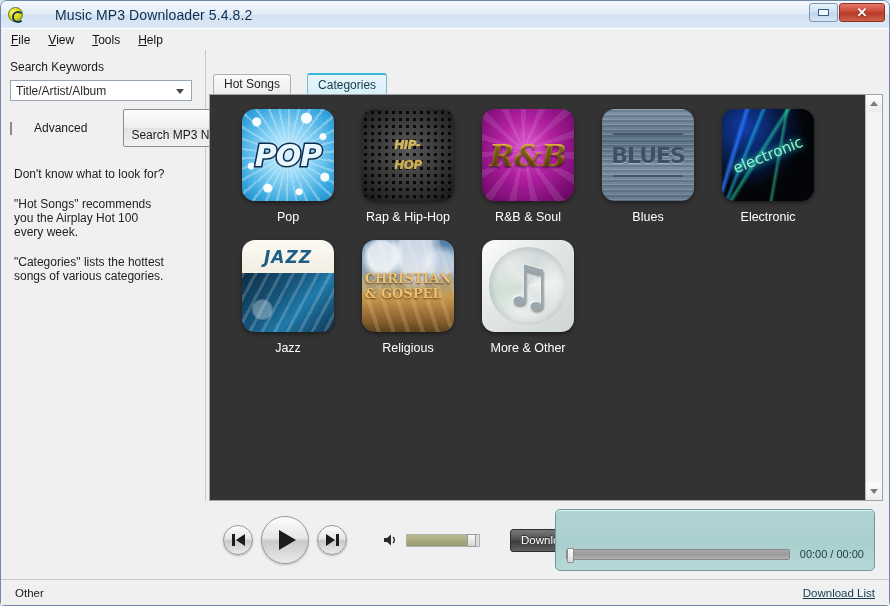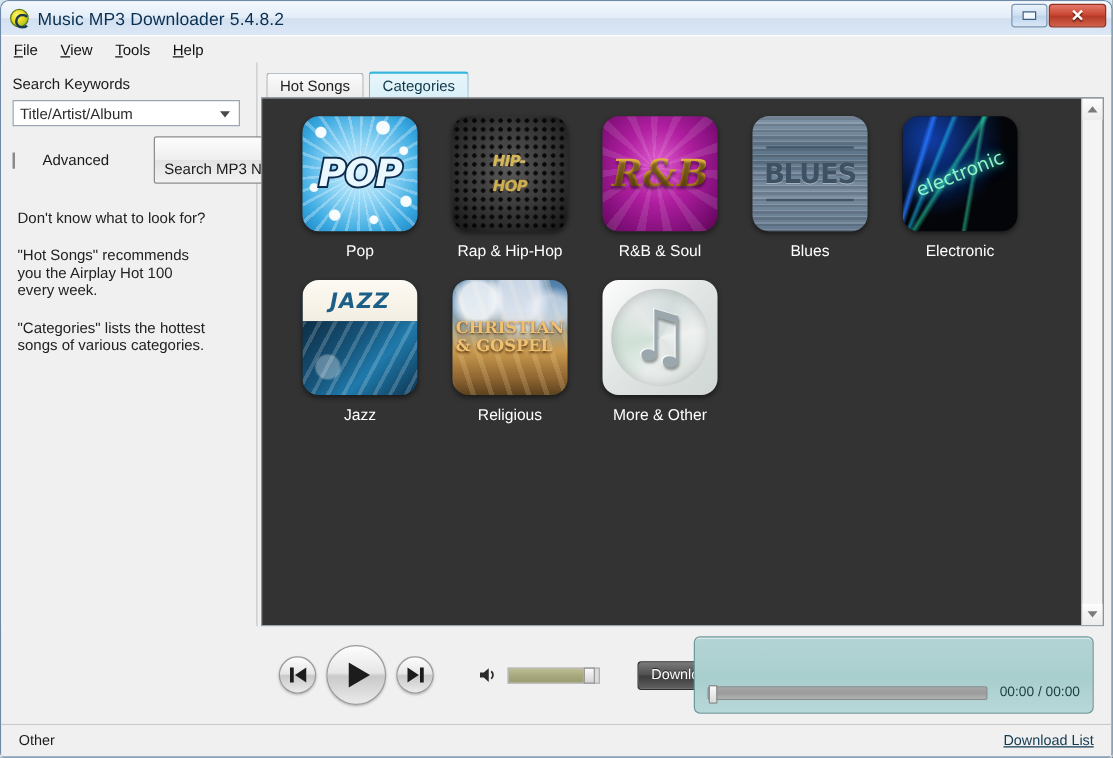--- a/index.html
+++ b/index.html
@@ -22,20 +22,21 @@
   }
 
   
   #titlebar {
     height: 27px; flex: 0 0 27px;
     display: flex; align-items: center;
     padding: 0 3px 0 7px;
     background: linear-gradient(to bottom, #f4f8fd 0%, #e3edf8 48%, #d2e0f0 52%, #dce8f6 100%);
     border-radius: 6px 6px 0 0;
     position: relative;
+    gap: 25px;
   }
   #app-icon {
     width: 15px; height: 15px; border-radius: 50%;
     background: radial-gradient(circle at 35% 32%, #fdf56a 0%, #e8d820 45%, #7fb822 100%);
     border: 1px solid #5c7a18;
     position: relative; flex: 0 0 auto;
   }
   #app-icon::after {
     content: ""; position: absolute; left: 3px; top: 3px;
     width: 8px; height: 8px; border-radius: 50%;
@@ -137,22 +138,23 @@
 
   
   #right-pane {
     flex: 1 1 auto;
     padding: 7px 6px 0 3px;
     display: flex; flex-direction: column;
   }
 
   #tabstrip {
     height: 21px; flex: 0 0 21px;
-    display: flex; align-items: flex-end; gap: 4px;
+    display: flex; align-items: center; gap: 16px;
     padding-left: 4px;
+    margin-top: 16px;
   }
   .tab {
     height: 20px;
     padding: 0 10px;
     font-size: 12px;
     display: flex; align-items: center;
     border: 1px solid #a8b2bb;
     border-bottom: none;
     border-radius: 3px 3px 0 0;
     background: linear-gradient(to bottom, #fbfbfb 0%, #ececec 100%);

